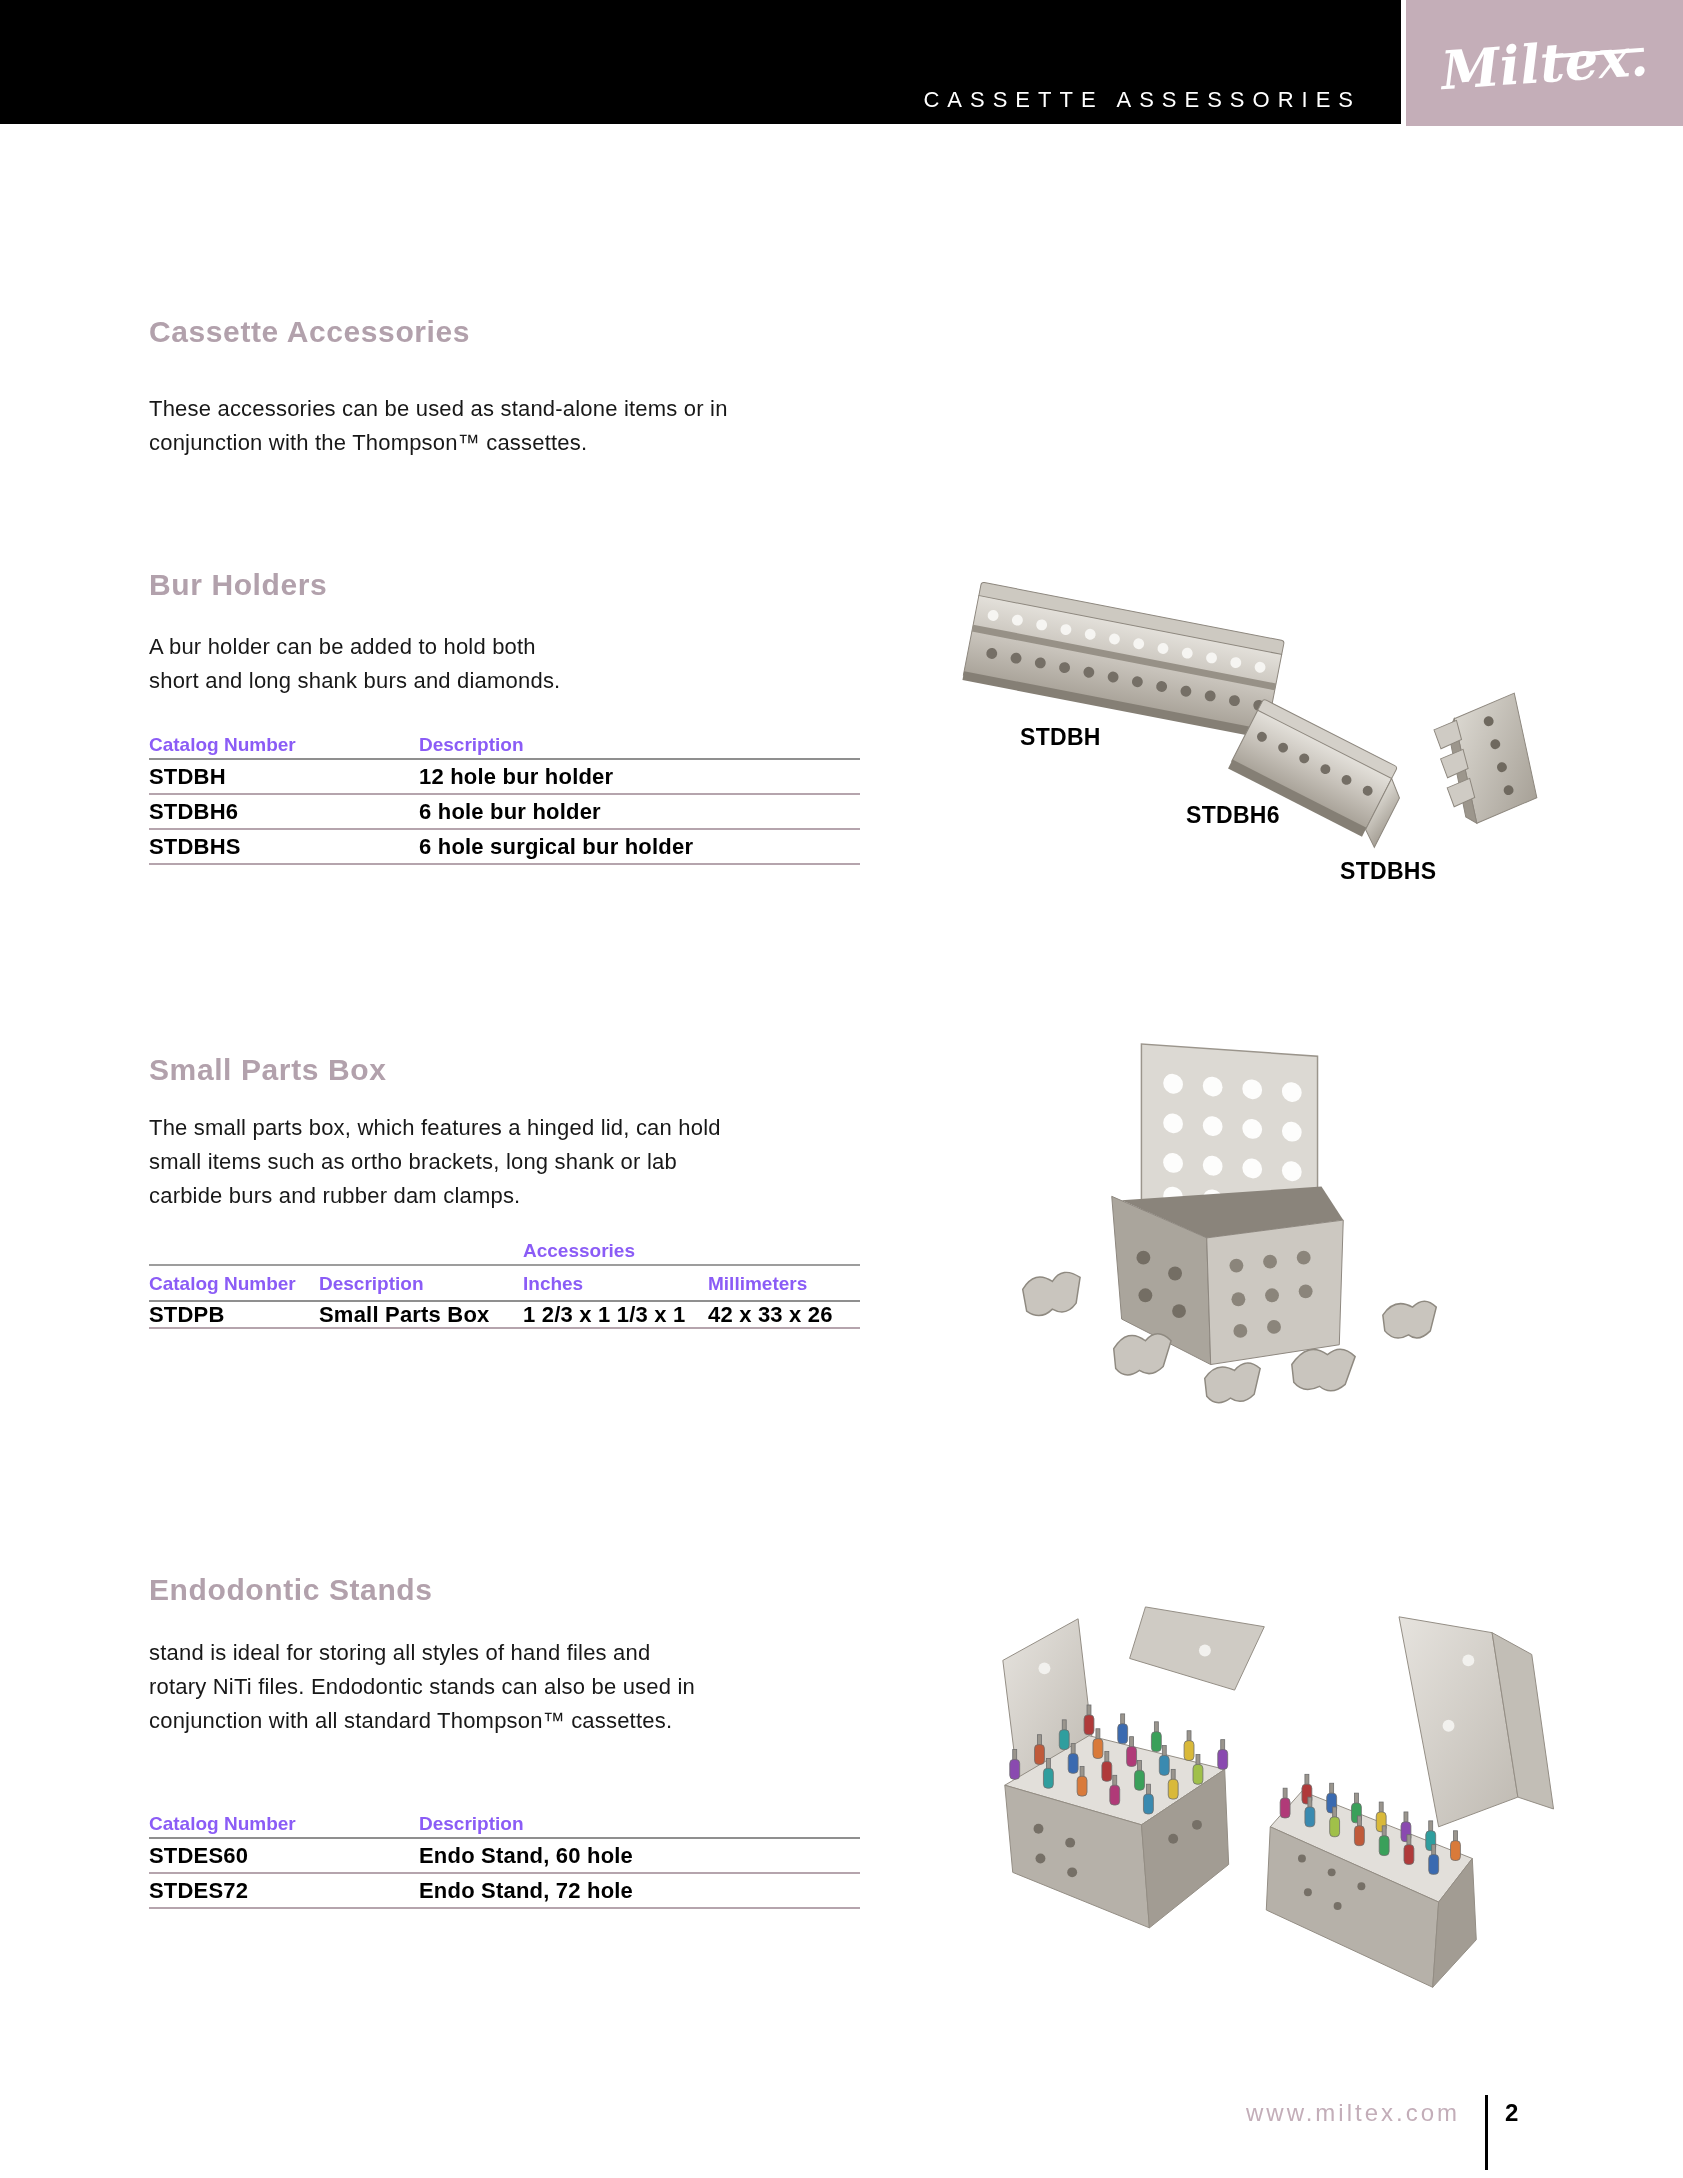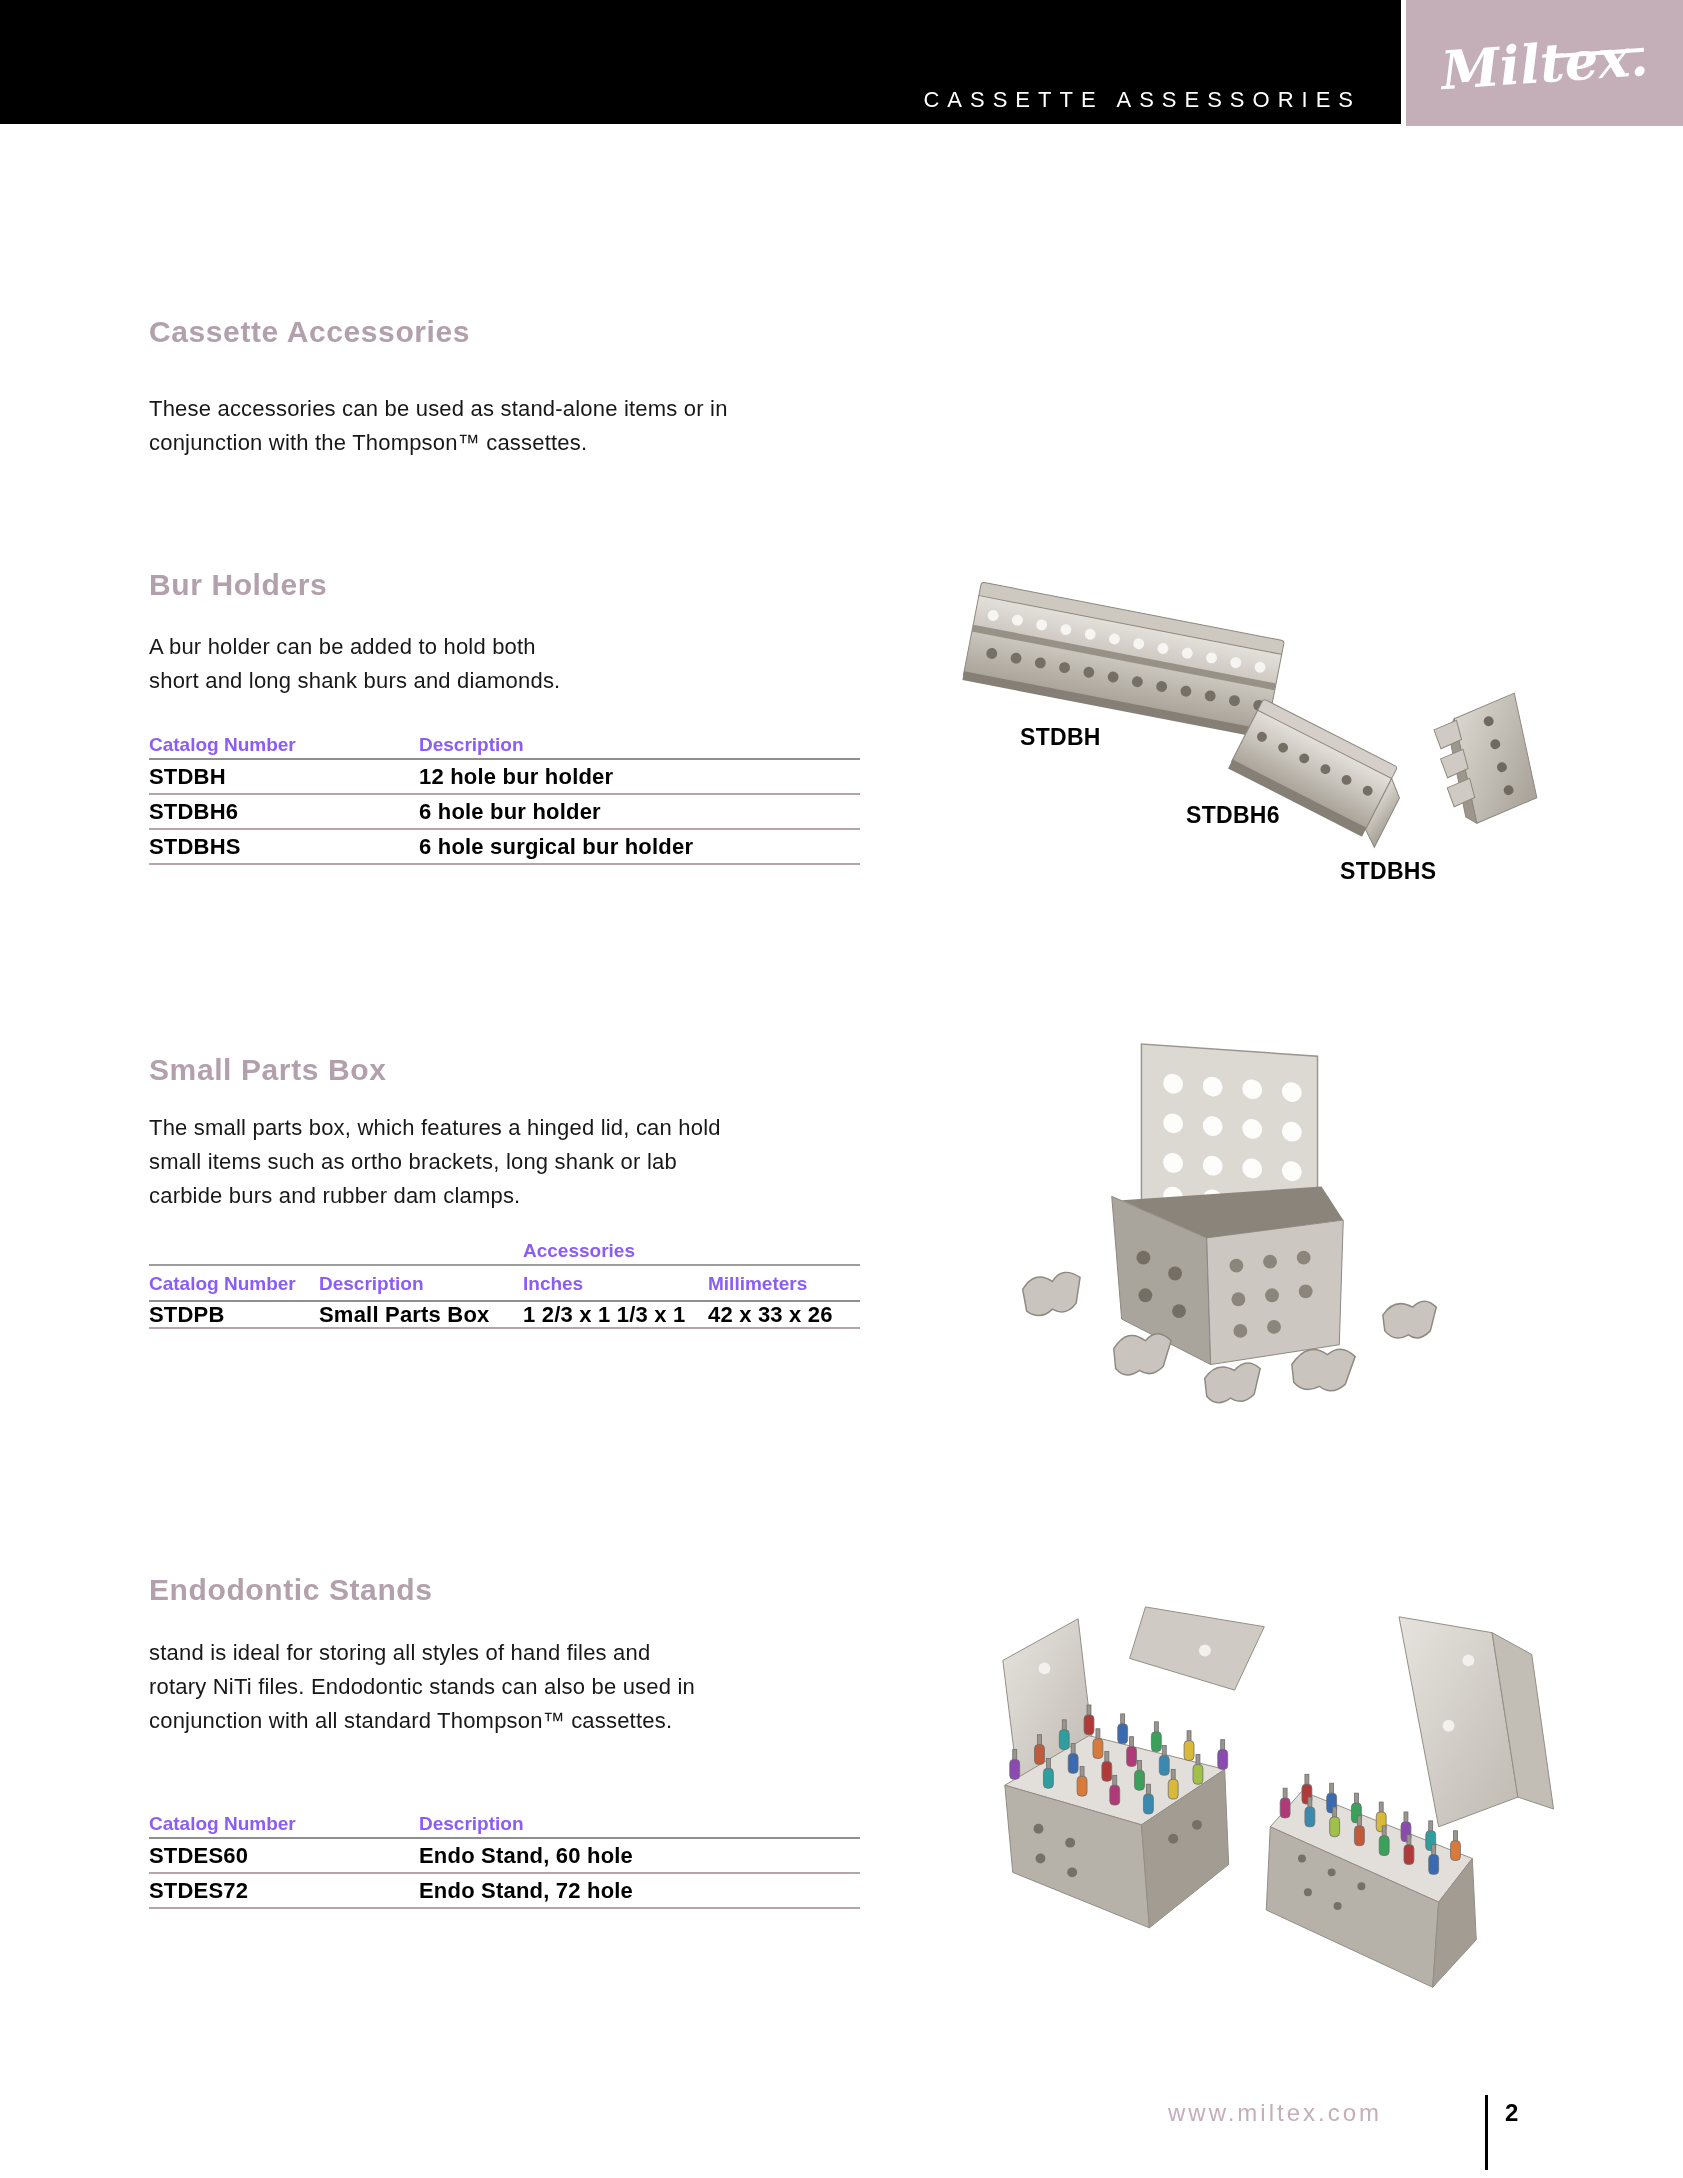--- a/index.html
+++ b/index.html
@@ -37,21 +37,21 @@
   .t-row.group { height:30px; border-bottom-color:#9d9d9d; }
   .cols-2 { grid-template-columns:270px 1fr; }
   .cols-4 { grid-template-columns:170px 204px 185px 1fr; }
   .th { font-size:19px; font-weight:bold; color:#8b5cf6; line-height:1; }
   .td { font-size:22px; font-weight:600; color:#000; line-height:1; letter-spacing:0.2px; }
   
   .product-svg { position:absolute; }
   .product-label { position:absolute; font-size:23px; font-weight:bold; color:#000; line-height:1; letter-spacing:0.3px; }
   
   .footer-url {
-    position:absolute; left:1168px; top:2101px; width:292px; text-align:left;
+    position:absolute; left:1168px; top:2101px; width:292px; text-align:right;
     font-size:24px; letter-spacing:3px; color:#c3aeb9; line-height:1;
   }
   .footer-divider { position:absolute; left:1485px; top:2095px; width:3px; height:75px; background:#000; }
   .footer-page-number { position:absolute; left:1505px; top:2101px; font-size:24px; font-weight:bold; color:#000; line-height:1; }
 </style>
 </head>
 <body>
 
 <div class="page">
 

